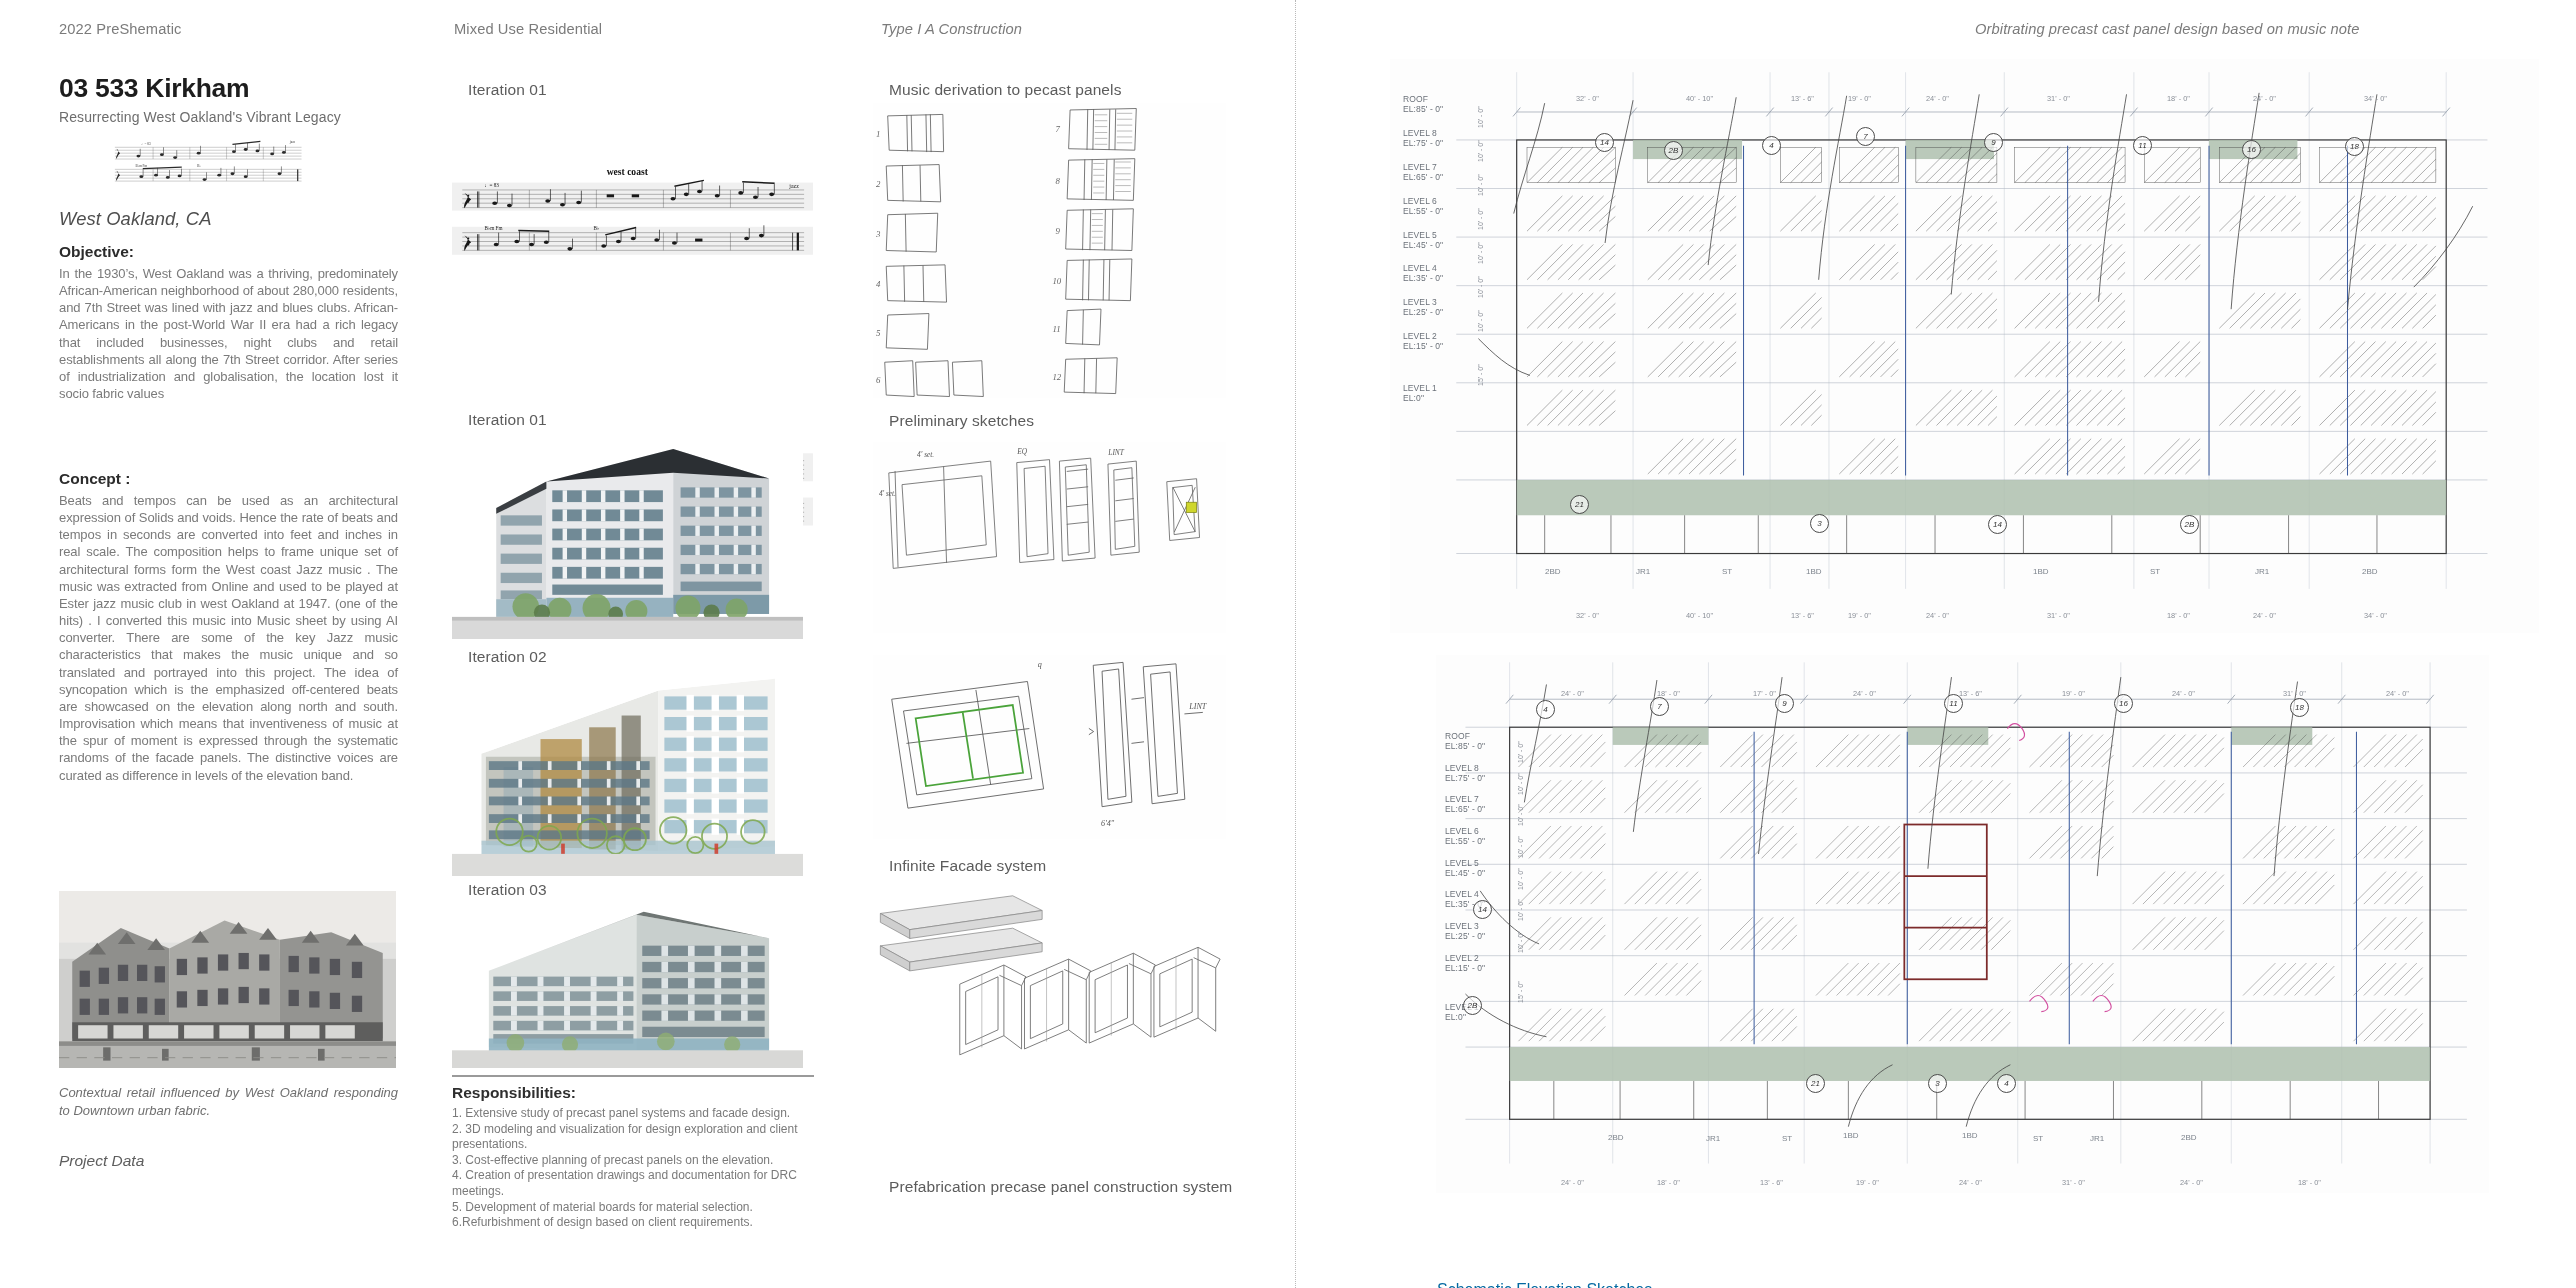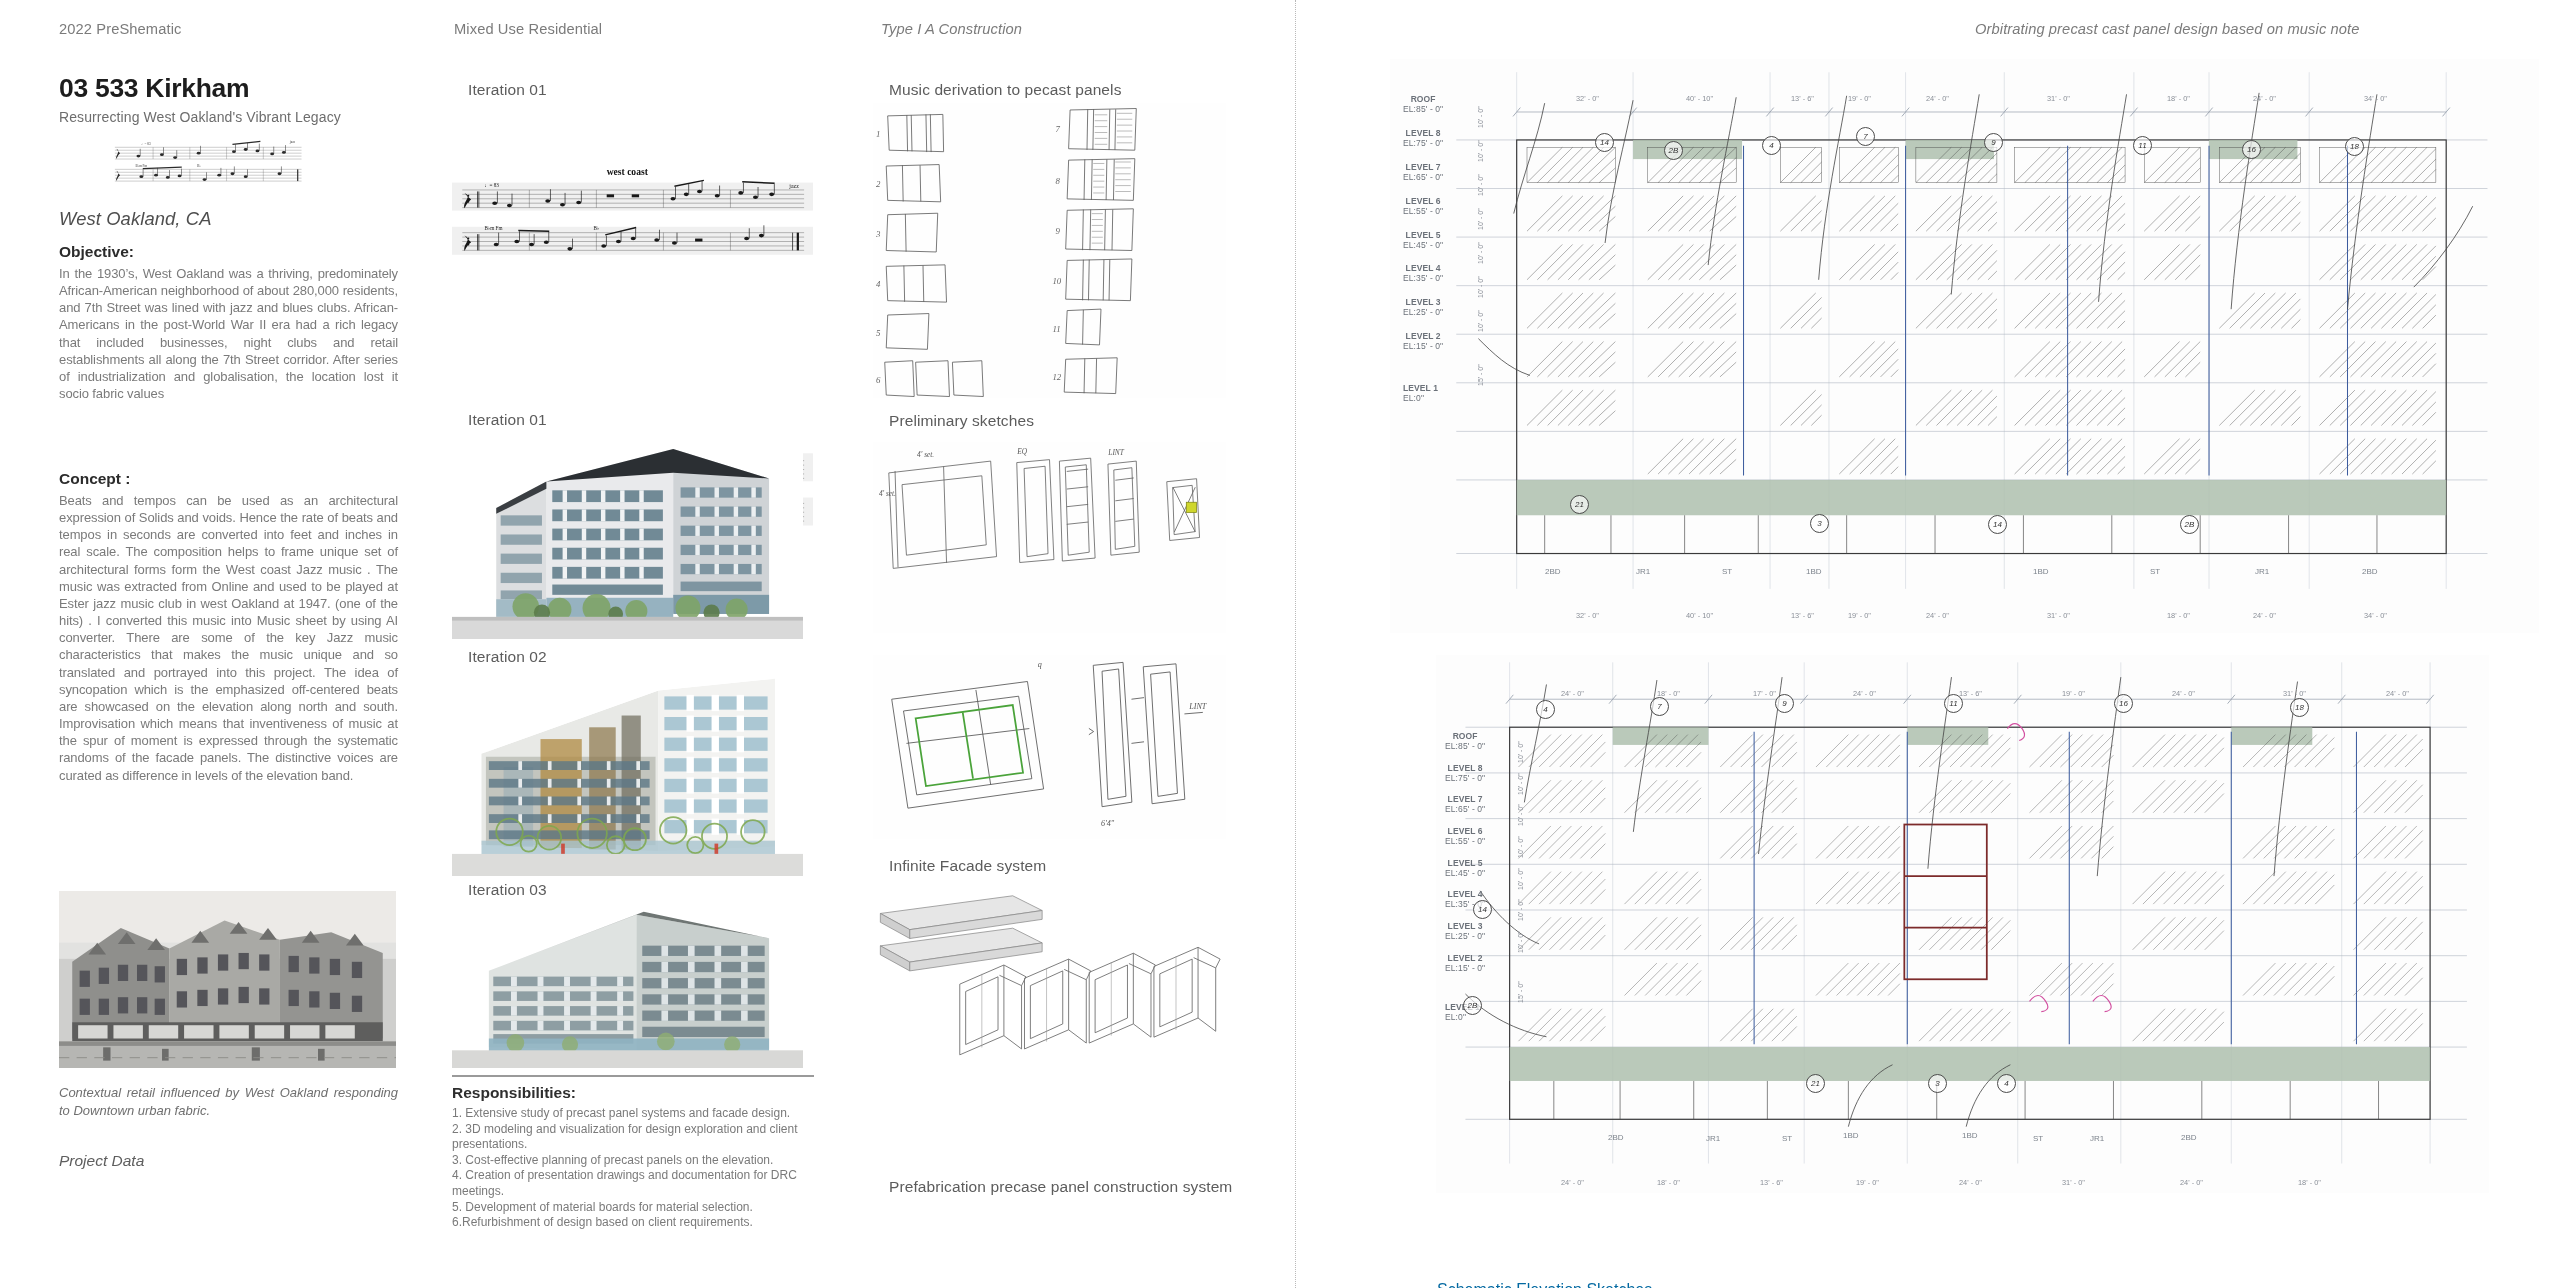--- a/index.html
+++ b/index.html
@@ -103,21 +103,21 @@
 
   .lvl-col { position: absolute; }
   .lvl {
     position: absolute;
     font-size: 8.5px;
     color: #6b7179;
     white-space: nowrap;
     line-height: 1.18;
     letter-spacing: 0.1px;
   }
-  .lvl b { font-weight: bold; display:block;text-align:center; }
+  .lvl b { font-weight: normal; display:block; }
   .lvl span { display:block; }
 
   .dim {
     position: absolute;
     font-size: 7.4px;
     color: #8a8f98;
     white-space: nowrap;
   }
   .unit {
     position: absolute;

